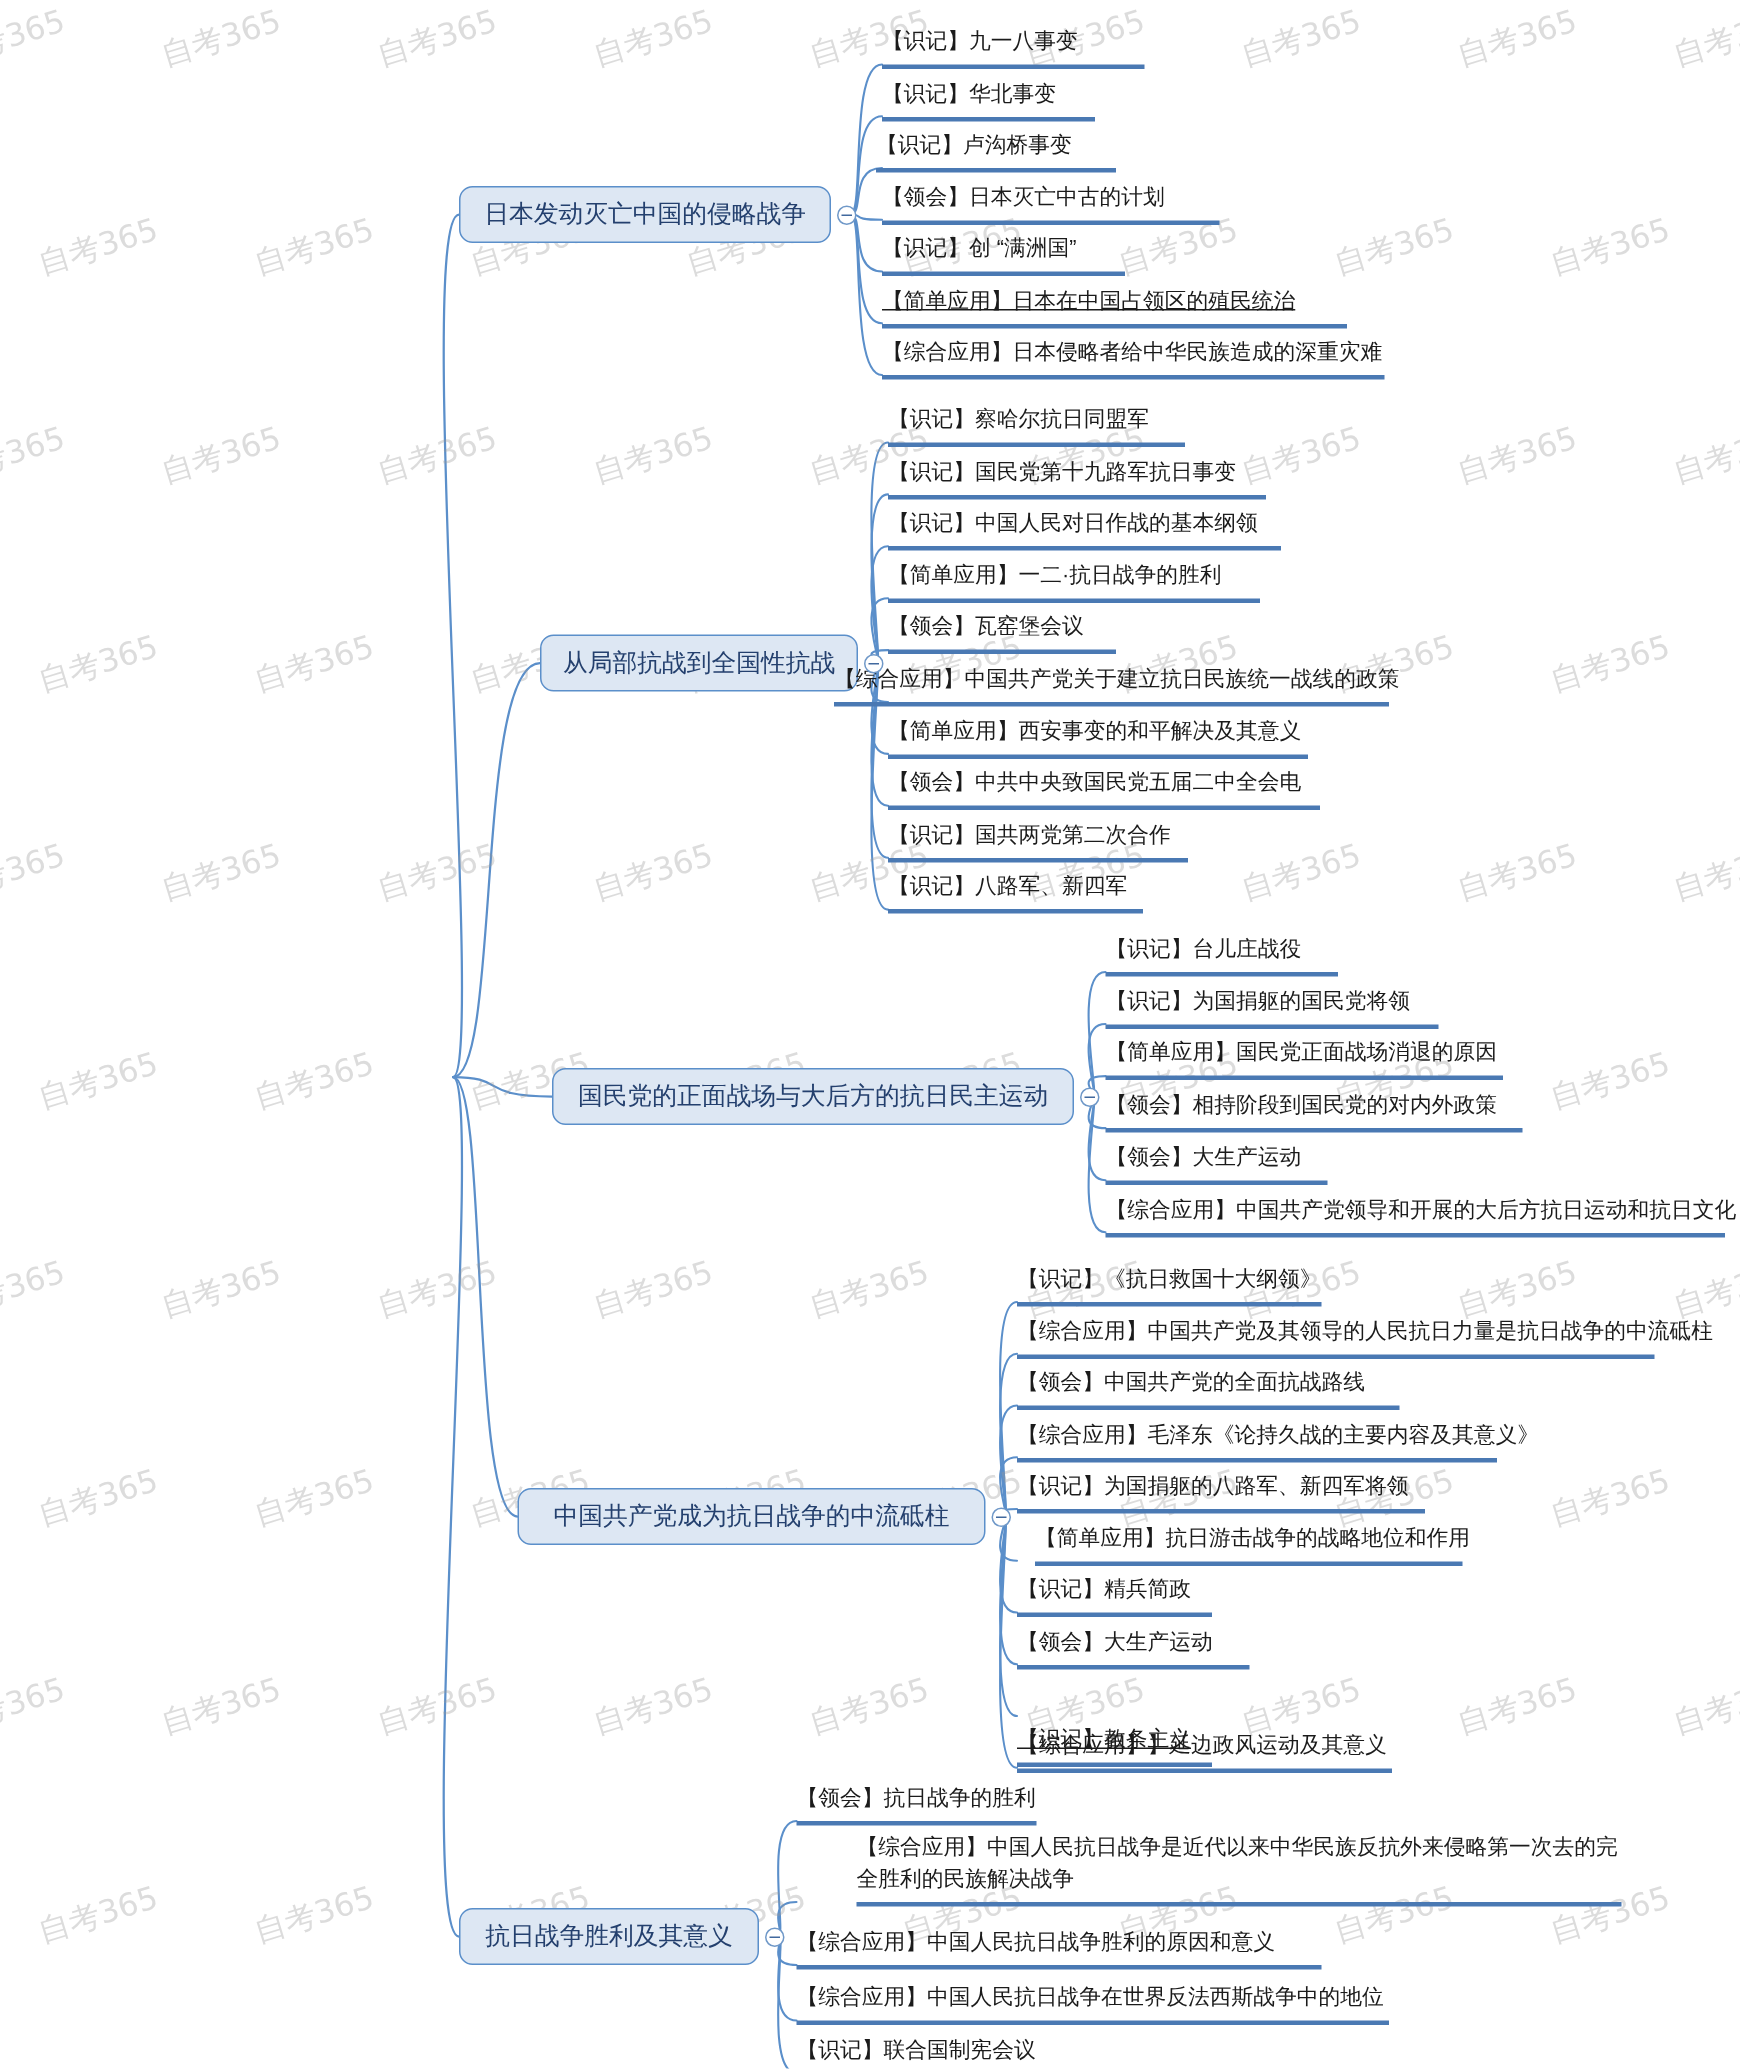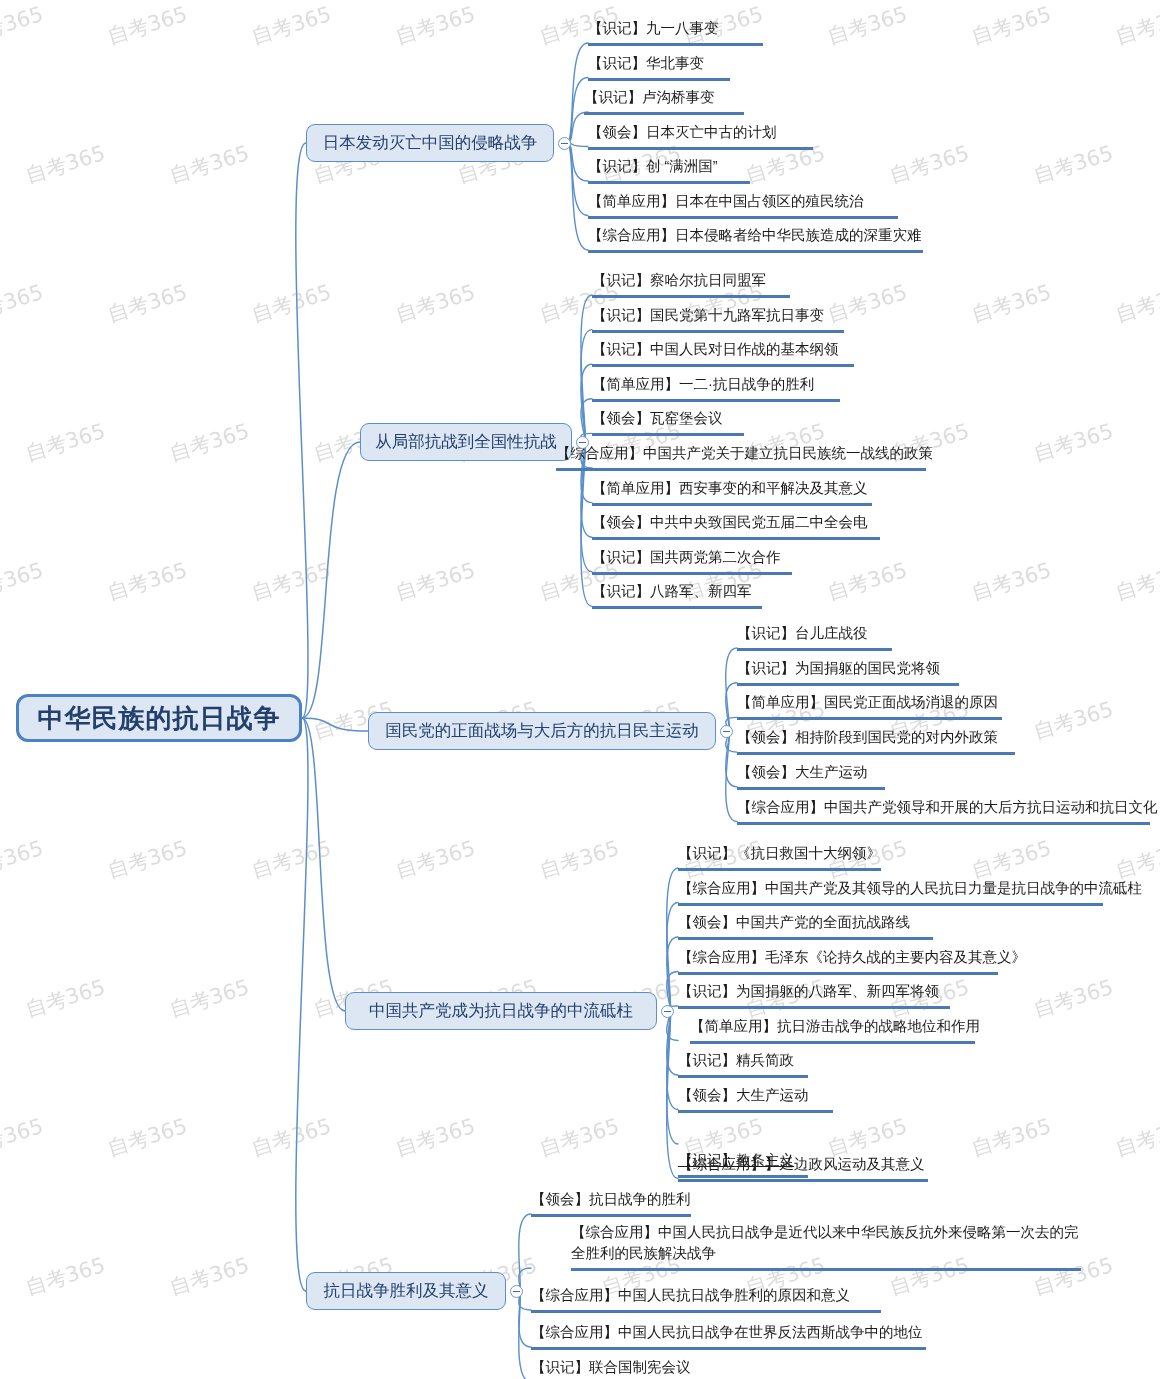--- a/index.html
+++ b/index.html
@@ -216,35 +216,32 @@
       <path d="M 670 1011 C 673.6 1011, 656 1144, 678 1144" fill="none" stroke="#5b8fca" stroke-width="1.4" stroke-linecap="round"></path>
       <path d="M 670 1011 C 673.6 1011, 656 1178.5, 678 1178.5" fill="none" stroke="#5b8fca" stroke-width="1.4" stroke-linecap="round"></path>
       <path d="M 302 718 C 324 718, 276 1291, 306 1291" fill="none" stroke="#5b8fca" stroke-width="1.5" stroke-linecap="round"></path>
       <path d="M 519 1291 C 524.4 1291, 509 1214, 531 1214" fill="none" stroke="#5b8fca" stroke-width="1.4" stroke-linecap="round"></path>
       <path d="M 519 1291 C 524.4 1291, 509 1268, 531 1268" fill="none" stroke="#5b8fca" stroke-width="1.4" stroke-linecap="round"></path>
       <path d="M 519 1291 C 524.4 1291, 509 1310, 531 1310" fill="none" stroke="#5b8fca" stroke-width="1.4" stroke-linecap="round"></path>
       <path d="M 519 1291 C 524.4 1291, 509 1347, 531 1347" fill="none" stroke="#5b8fca" stroke-width="1.4" stroke-linecap="round"></path>
       <path d="M 519 1291 C 524.4 1291, 509 1382, 531 1382" fill="none" stroke="#5b8fca" stroke-width="1.4" stroke-linecap="round"></path>
     </svg>
 
-  <div class="node" id="root-node" style="left: 16px; top: 694px; width: 286px; height: 48px;">
-    <span>中华民族的抗日战争</span>
-  </div>
 
   <div id="nodes-layer">
       <div class="node branch-node" style="left: 306px; top: 124px; width: 248px; height: 38px;">
         <span>日本发动灭亡中国的侵略战争</span>
       </div>
       <div class="toggle" style="left: 558px; top: 136.5px;"></div>
       <div class="leaf" style="left: 588px; top: 18px; width: 175px;">【识记】九一八事变</div>
       <div class="leaf" style="left: 588px; top: 52.5px; width: 142px;">【识记】华北事变</div>
       <div class="leaf" style="left: 584px; top: 87px; width: 160px;">【识记】卢沟桥事变</div>
       <div class="leaf" style="left: 588px; top: 121.5px; width: 225px;">【领会】日本灭亡中古的计划</div>
       <div class="leaf" style="left: 588px; top: 156px; width: 162px;">【识记】创 “满洲国”</div>
-      <div class="leaf" style="left: 588px; top: 190.5px; width: 310px;">【简单应用】日本在中国占领区的殖民统治</div>
+      <div class="leaf" style="left: 588px; top: 190.5px; width: 310px; text-decoration: underline;">【简单应用】日本在中国占领区的殖民统治</div>
       <div class="leaf" style="left: 588px; top: 225px; width: 335px;">【综合应用】日本侵略者给中华民族造成的深重灾难</div>
       <div class="node branch-node" style="left: 360px; top: 423px; width: 212px; height: 38px;">
         <span>从局部抗战到全国性抗战</span>
       </div>
       <div class="toggle" style="left: 576px; top: 435.5px;"></div>
       <div class="leaf" style="left: 592px; top: 270px; width: 198px;">【识记】察哈尔抗日同盟军</div>
       <div class="leaf" style="left: 592px; top: 304.6px; width: 252px;">【识记】国民党第十九路军抗日事变</div>
       <div class="leaf" style="left: 592px; top: 339.2px; width: 262px;">【识记】中国人民对日作战的基本纲领</div>
       <div class="leaf" style="left: 592px; top: 373.8px; width: 248px;">【简单应用】一二·抗日战争的胜利</div>
       <div class="leaf" style="left: 592px; top: 408.4px; width: 152px;">【领会】瓦窑堡会议</div>

